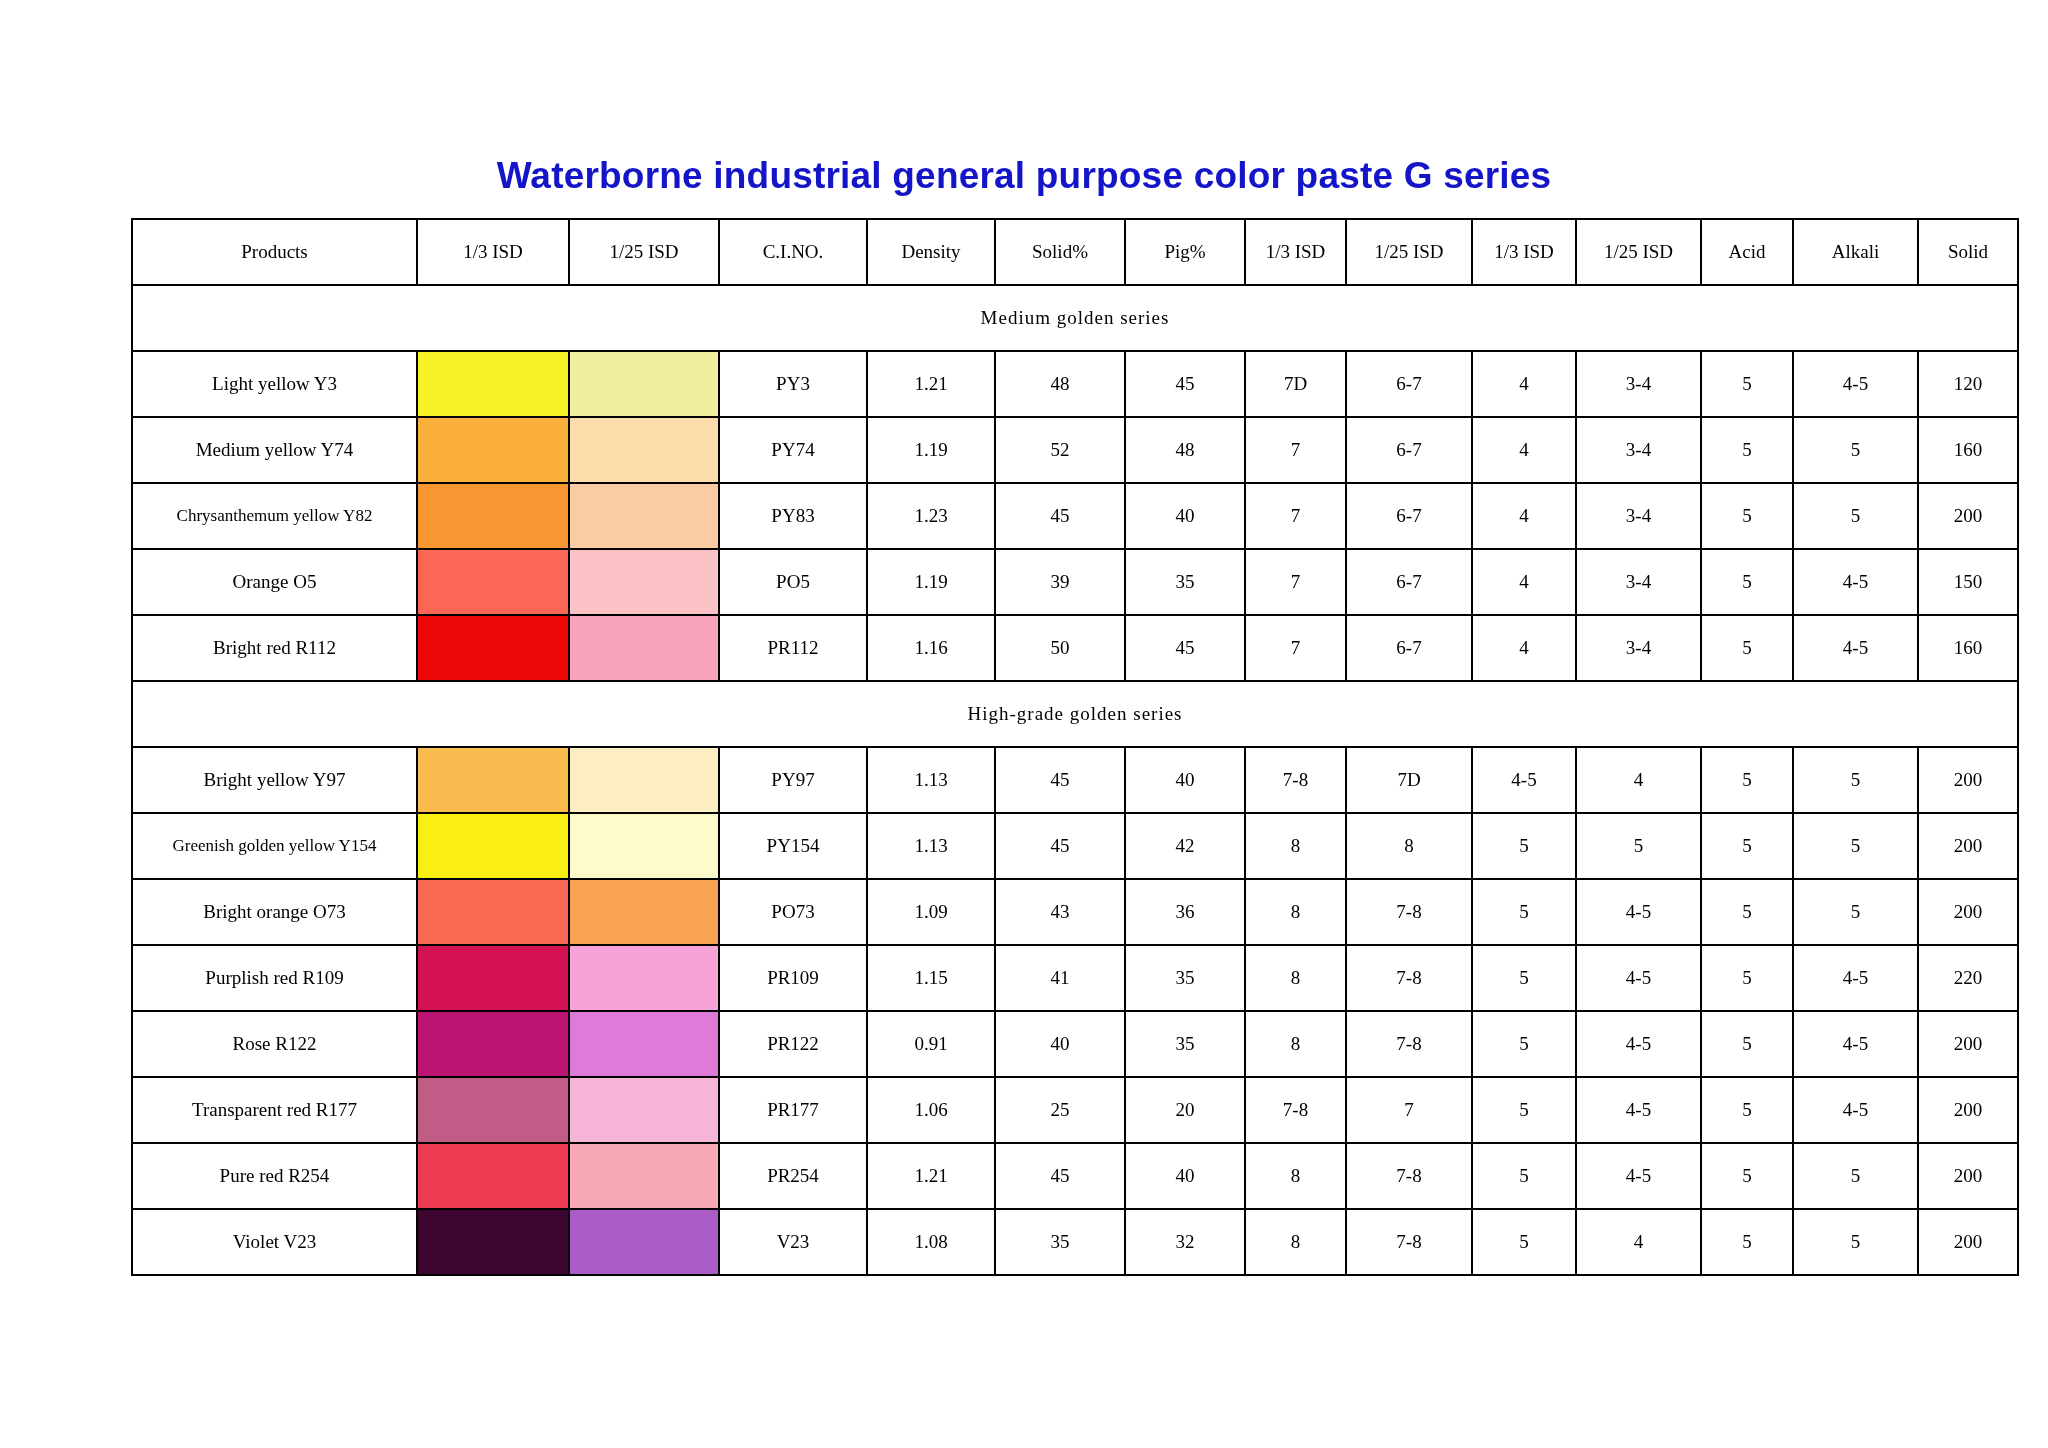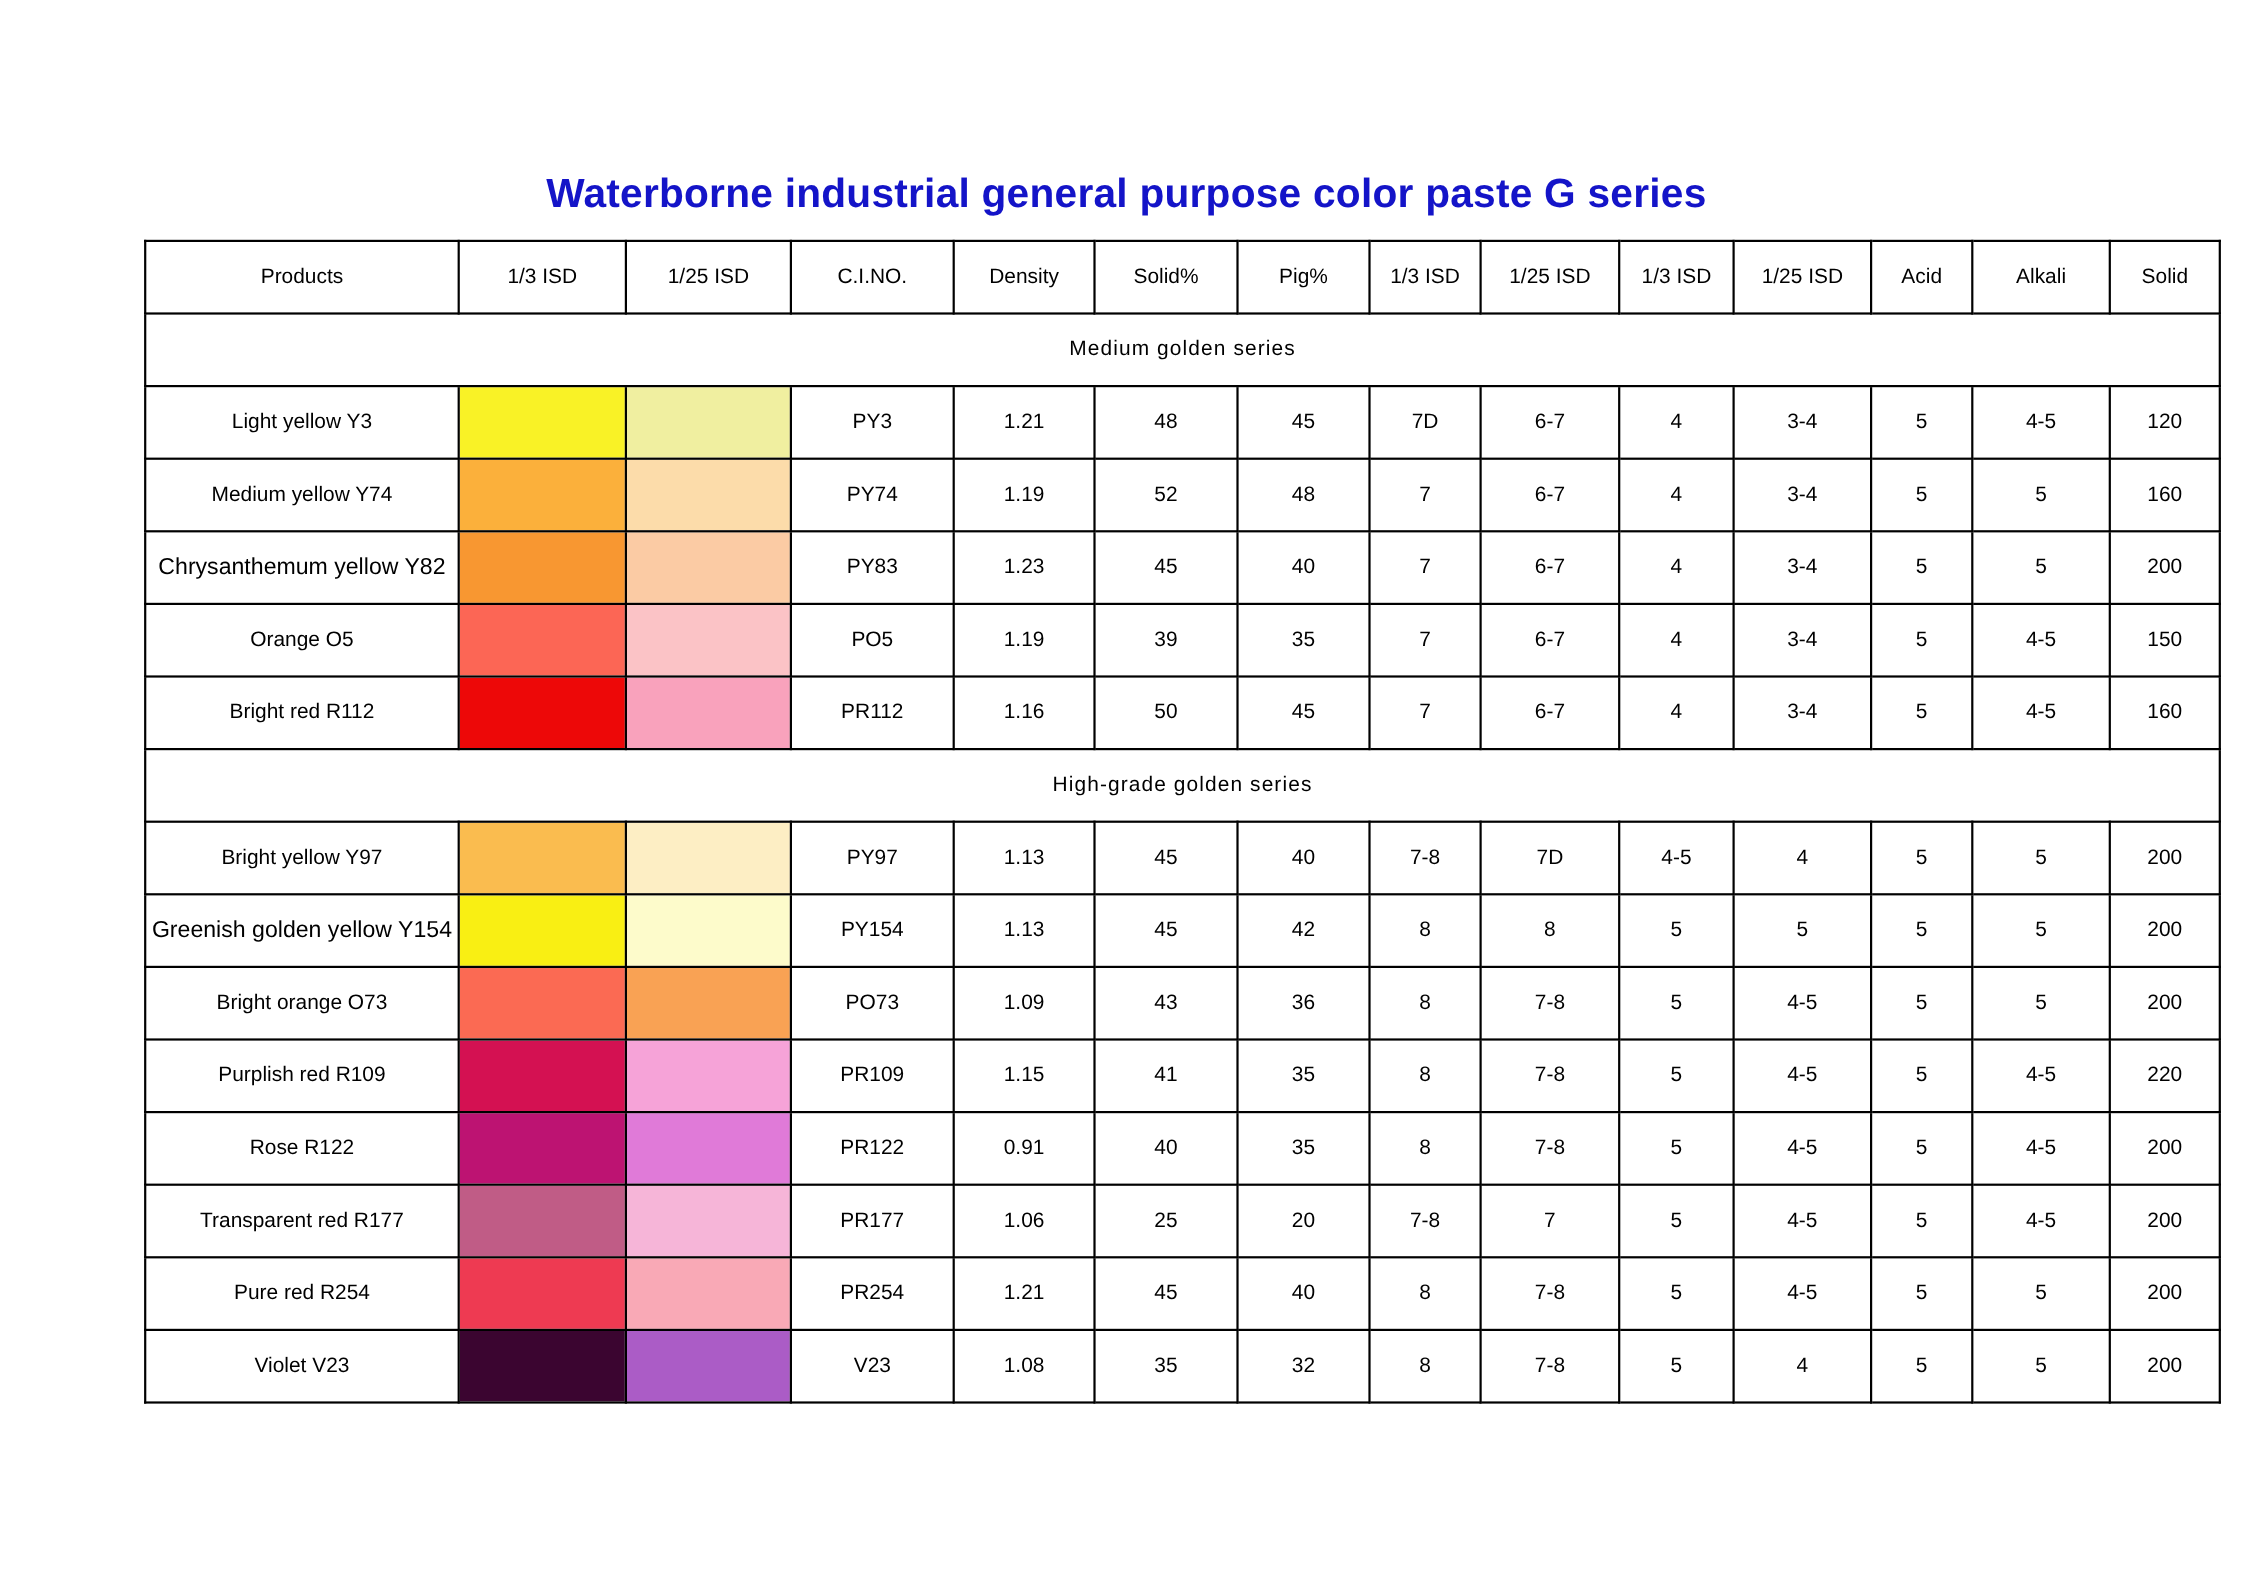--- a/index.html
+++ b/index.html
@@ -34,20 +34,21 @@
   .table-wrap {
     position: absolute;
     top: 218px;
     left: 131px;
     width: 1786px;
   }
   table.grid {
     border-collapse: collapse;
     width: 1786px;
     table-layout: fixed;
+    font-family: Liberation Serif, serif;
   }
   table.grid td, table.grid th {
     border: 2px solid #000000;
     text-align: center;
     vertical-align: middle;
     font-size: 19px;
     font-weight: normal;
     padding: 0;
     height: 66px;
     box-sizing: border-box;
@@ -60,21 +61,21 @@
   .sec-row td {
     height: 68px;
     font-size: 26px;
     font-weight: bold;
     letter-spacing: 1px;
   }
   .prod-cell {
     font-size: 20px;
   }
   .prod-cell.small {
-    font-size: 21px;
+    font-size: 17px;
   }
   .swatch {
     padding: 0;
   }
   .swatch div {
     width: 100%;
     height: 100%;
     min-height: 62px;
   }
   

